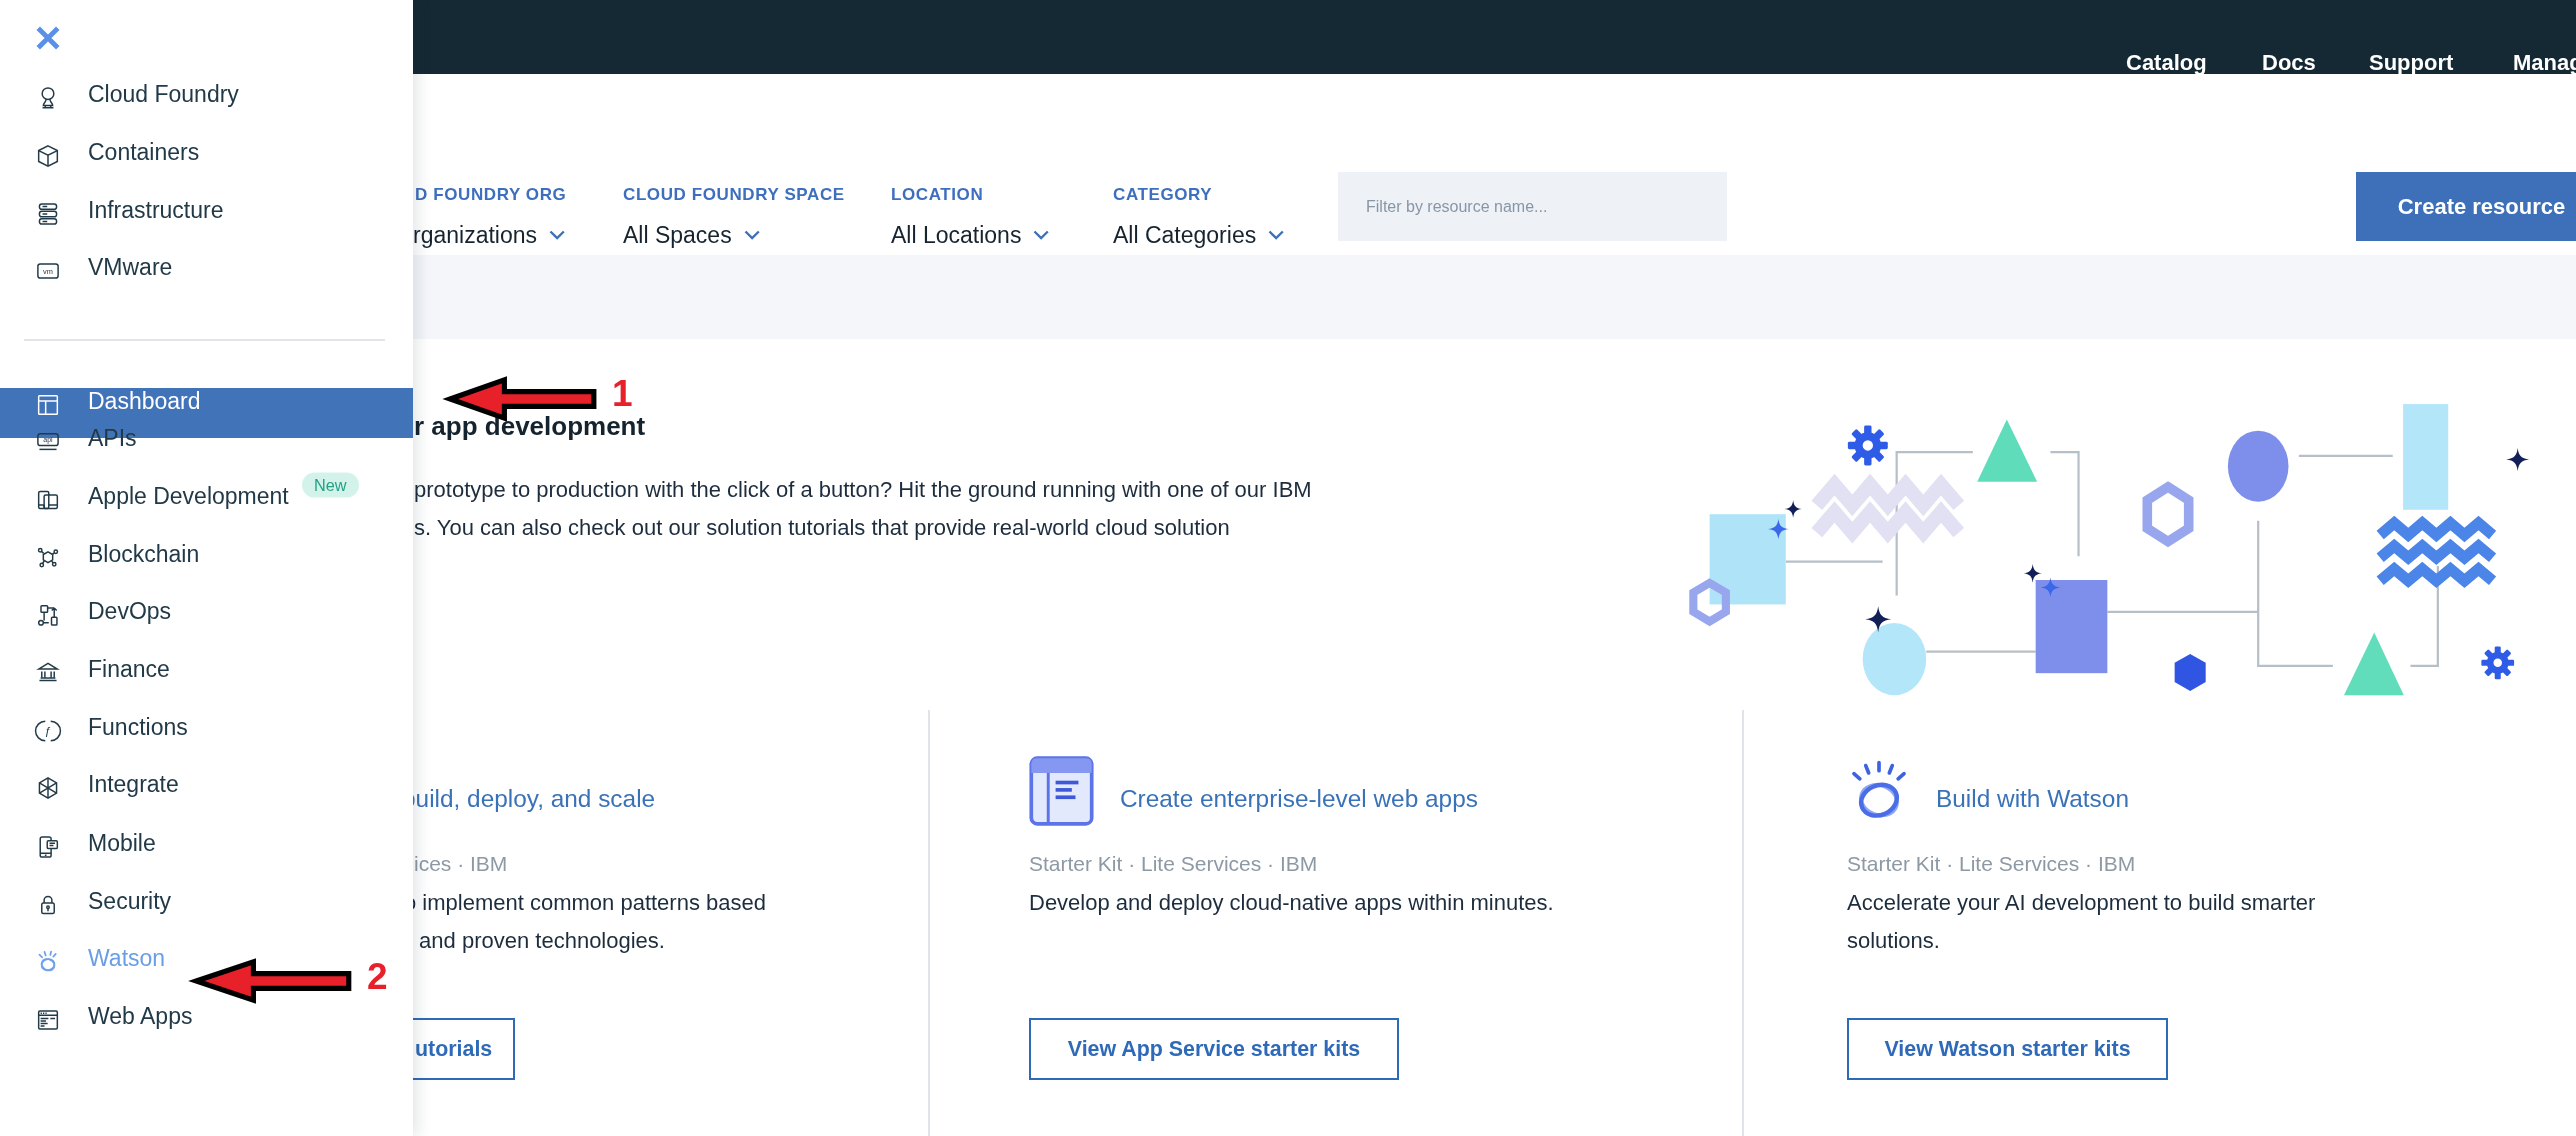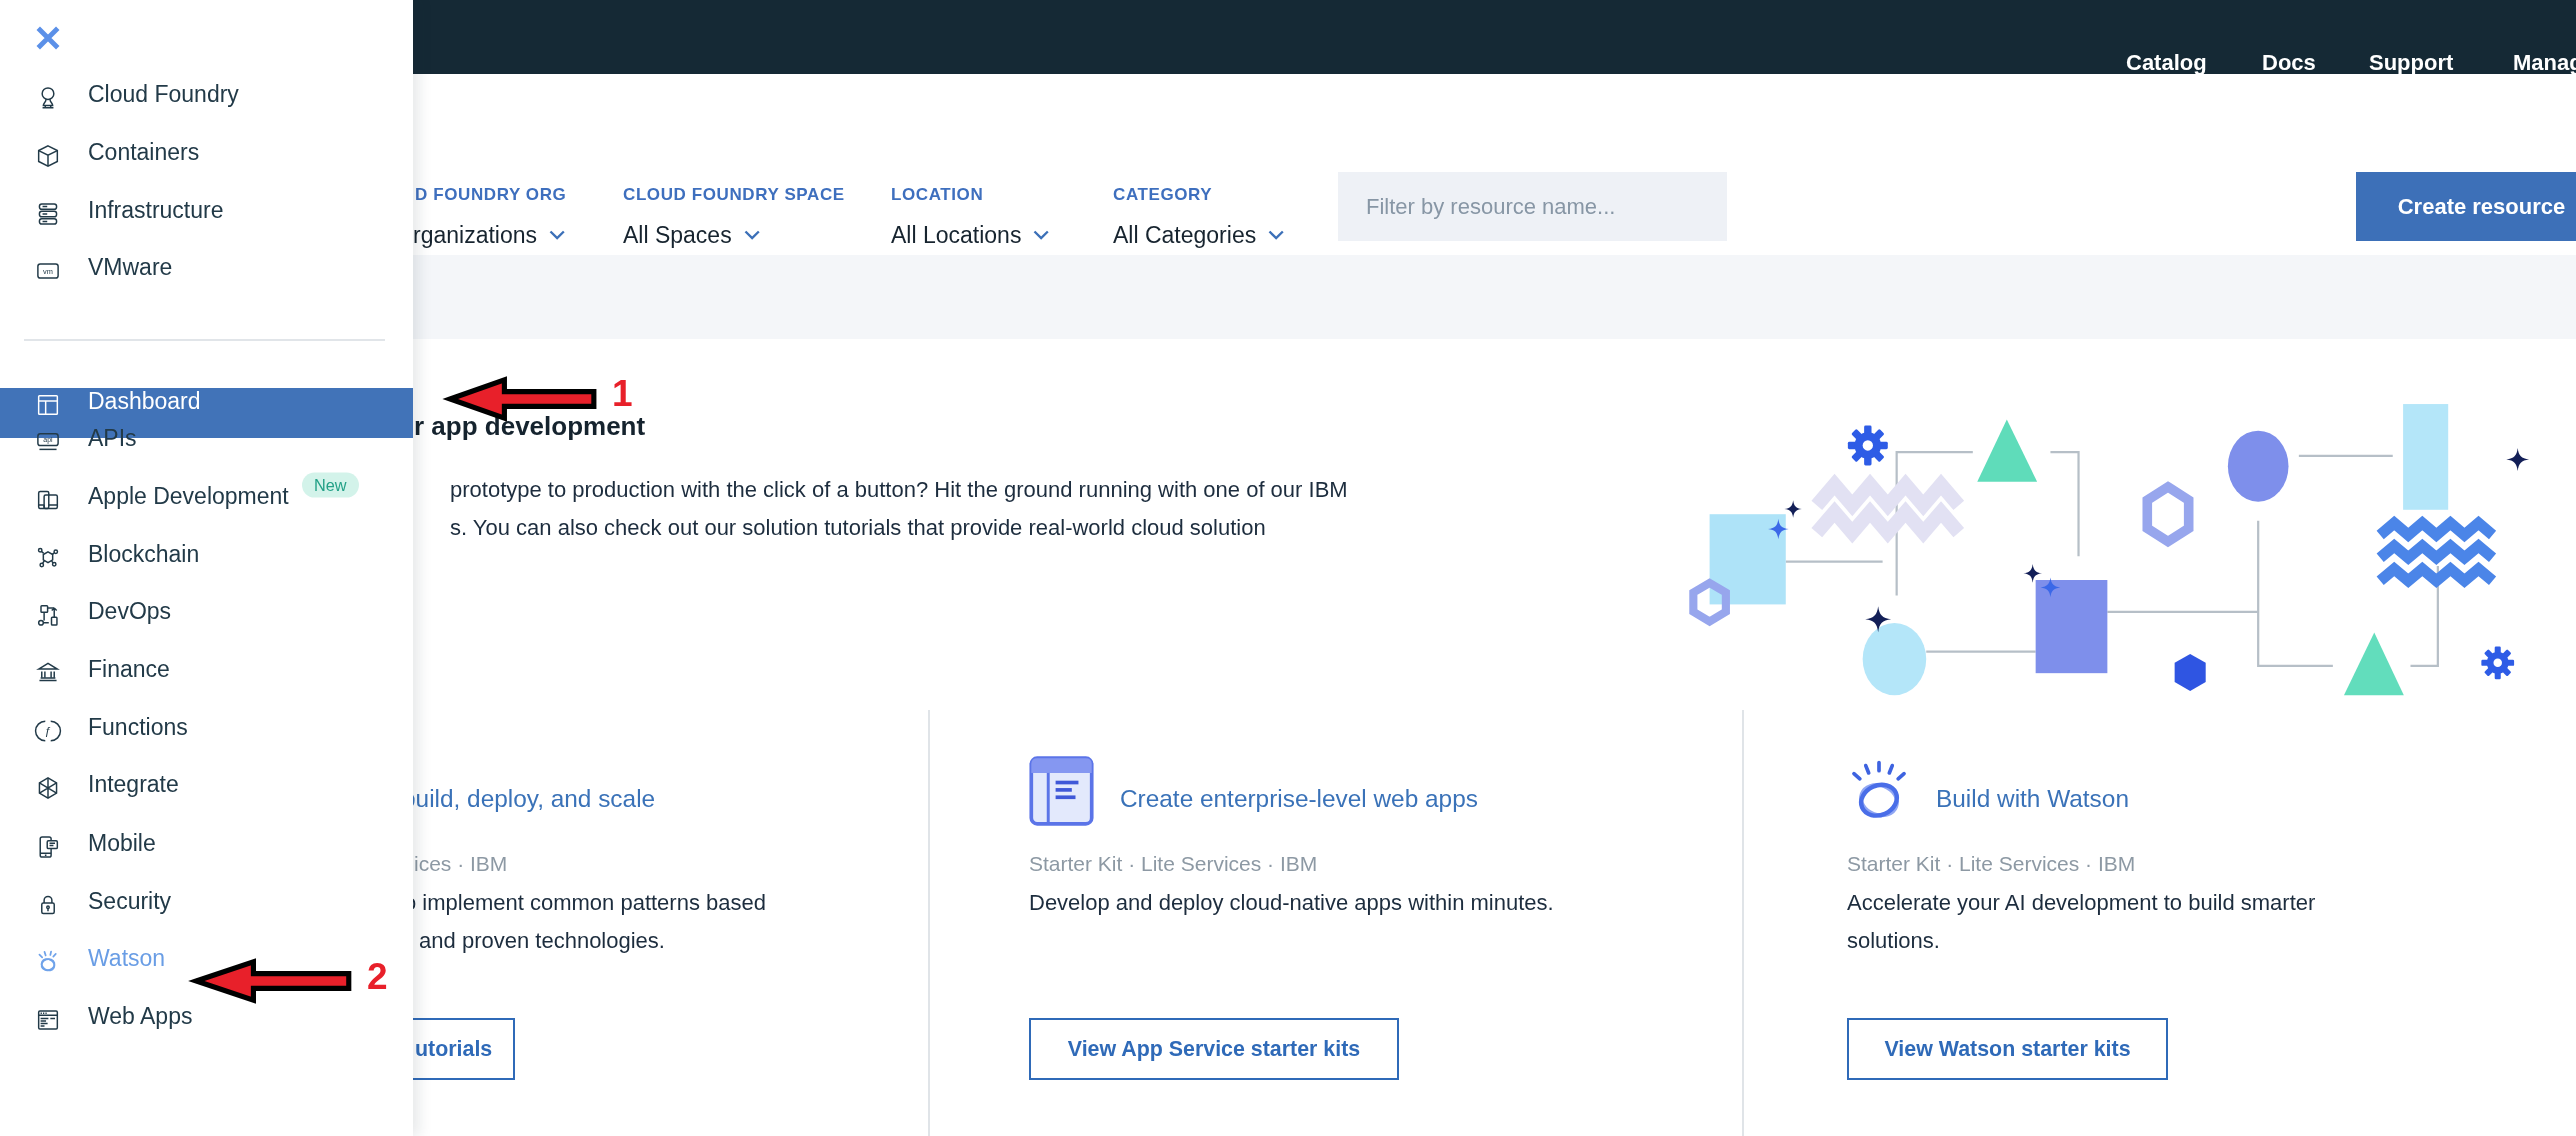--- a/index.html
+++ b/index.html
@@ -17,32 +17,32 @@
     color:#ffffff; font-size:22px; font-weight:bold; white-space:nowrap; cursor:pointer;margin-top:26px; }
 
   
   .flabel { position:absolute; font-size:17px; font-weight:bold; letter-spacing:0.6px;
     color:#3e6fbe; white-space:nowrap; }
   .fvalue { position:absolute; display:flex; align-items:center; gap:12px;
     font-size:23px; color:#17242f; white-space:nowrap; cursor:pointer; }
   .fvalue svg { display:block; }
   .filter-input { position:absolute; left:1338px; top:172px; width:389px; height:69px;
     background:#eef1f6; border:none; outline:none; padding:0 0 0 28px;
-    font-family:"Liberation Sans", sans-serif; font-size:22px; color:#17242f; }
+    font-family:"Liberation Sans", sans-serif; font-size:16px; color:#17242f; }
   .filter-input::placeholder { color:#8796a5; }
   .create-btn { position:absolute; left:2356px; top:172px; width:251px; height:69px;
     background:#3d70b8; color:#ffffff; font-size:22px; font-weight:bold;
     display:flex; align-items:center; justify-content:center; border:none; cursor:pointer;
     font-family:"Liberation Sans", sans-serif; }
   .gray-band { position:absolute; left:0; top:255px; width:2576px; height:84px; background:#f4f6f9; }
 
   
   .hero-heading { position:absolute; left:414px; top:411px; font-size:26px; font-weight:bold;
     color:#15232e; white-space:nowrap; }
-  .hero-line { position:absolute; left:414px; font-size:22px; color:#1d2d3e; white-space:nowrap;padding-left:36px; }
+  .hero-line { position:absolute; left:414px; font-size:22px; color:#1d2d3e; white-space:nowrap; }
 
   
   .vdivider { position:absolute; top:710px; width:1.5px; height:427px; background:#e0e4e8; }
   .card-title { position:absolute; font-size:24.4px; color:#3a72b8; white-space:nowrap; cursor:pointer; }
   .card-meta { position:absolute; font-size:21px; color:#8d99a4; white-space:nowrap; }
   .card-body { position:absolute; font-size:22px; color:#1d2d3e; white-space:nowrap; }
   .card-btn { position:absolute; top:1018px; height:62px; background:#ffffff;
     border:2.2px solid #2f6ab8; color:#2f6ab8; font-size:21.4px; font-weight:bold;
     display:flex; align-items:center; justify-content:center; cursor:pointer; white-space:nowrap;
     font-family:"Liberation Sans", sans-serif; }

